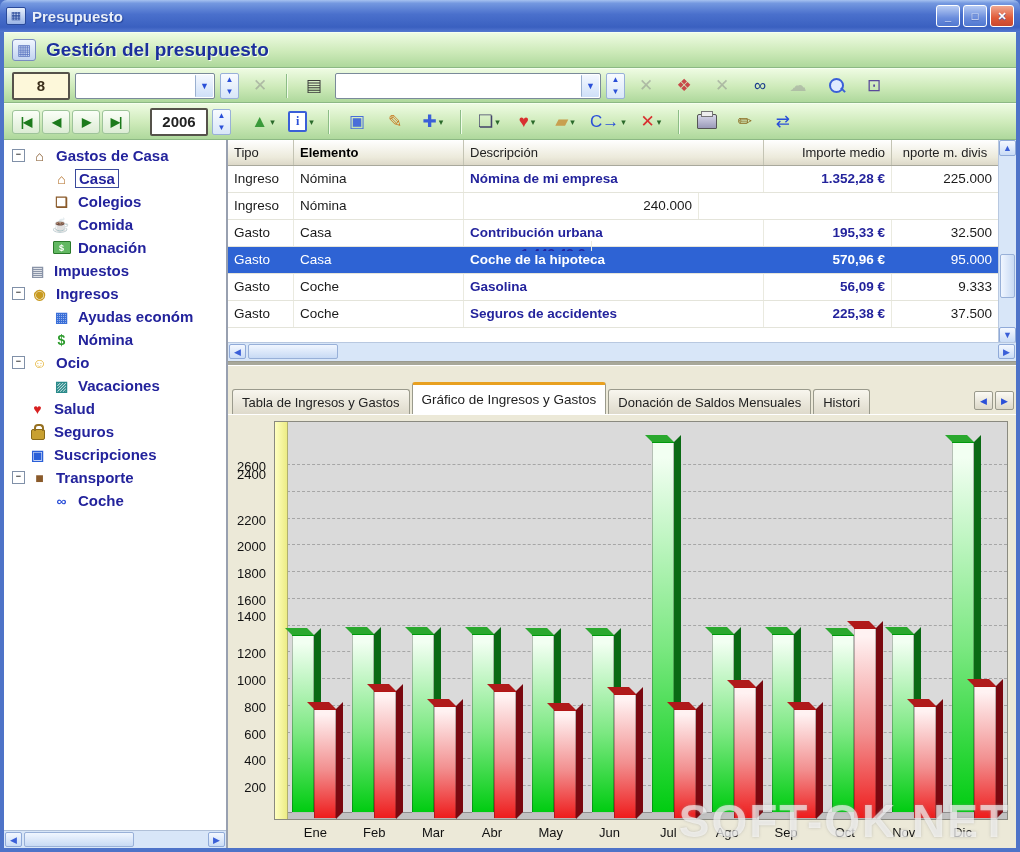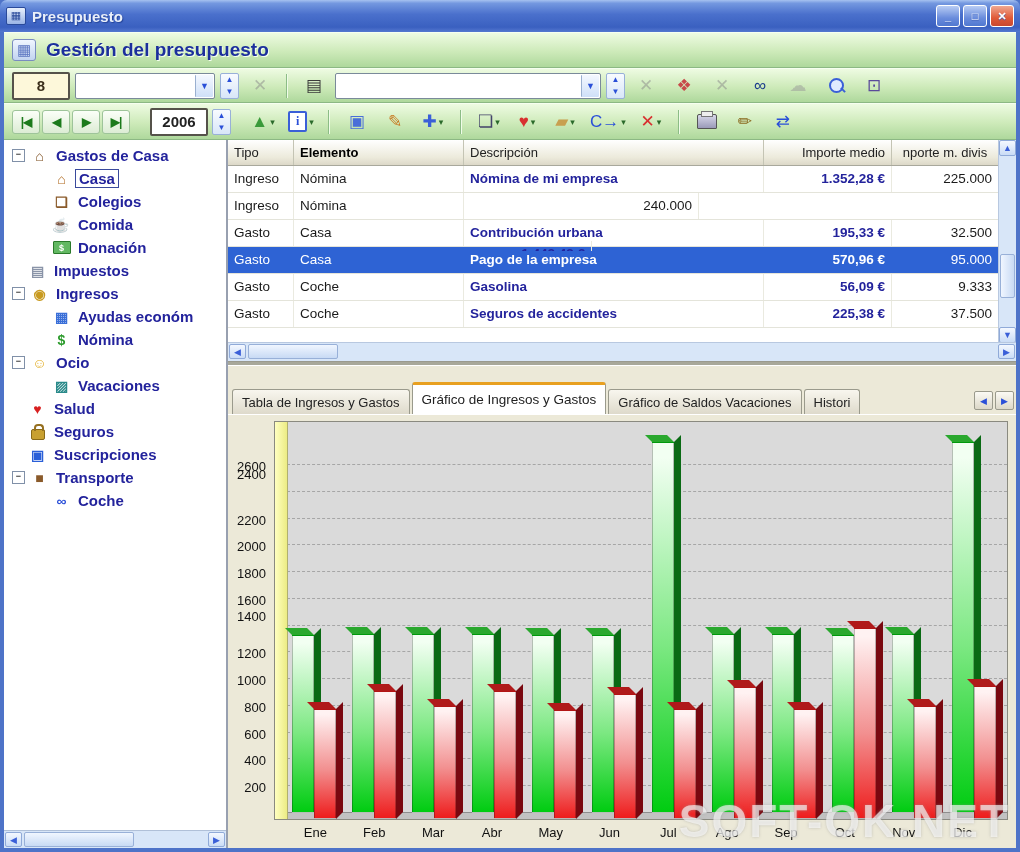--- a/index.html
+++ b/index.html
@@ -446,21 +446,21 @@
             <div class="trow">
               <span class="td" style="width: 66px;">Gasto</span>
               <span class="td" style="width: 170px;">Casa</span>
               <span class="td navy" style="width: 300px;">Contribución urbana</span>
               <span class="td navy rt" style="width: 128px;">195,33 €</span>
               <span class="td rt" style="width: 107px;">32.500</span>
             </div>
             <div class="trow sel">
               <span class="td" style="width: 66px;">Gasto</span>
               <span class="td" style="width: 170px;">Casa</span>
-              <span class="td navy" style="width: 300px;">Pago de la empresa</span>
+              <span class="td navy" style="width: 300px;">Coche de la hipoteca</span>
               <span class="td navy rt" style="width: 128px;">570,96 €</span>
               <span class="td rt" style="width: 107px;">95.000</span>
             </div>
             <div class="trow">
               <span class="td" style="width: 66px;">Gasto</span>
               <span class="td" style="width: 170px;">Coche</span>
               <span class="td navy" style="width: 300px;">Gasolina</span>
               <span class="td navy rt" style="width: 128px;">56,09 €</span>
               <span class="td rt" style="width: 107px;">9.333</span>
             </div>
@@ -482,21 +482,21 @@
           <span class="sthumb" style="width:90px;"></span>
           <span class="sbtn r"></span>
         </div>
       </div>
 
       <div id="divider"></div>
 
       <div id="tabs">
         <div class="tab">Tabla de Ingresos y Gastos</div>
           <div class="tab active">Gráfico de Ingresos y Gastos</div>
-          <div class="tab">Gráfico de Saldos Vacaciones</div>
+          <div class="tab">Donación de Saldos Mensuales</div>
           <div class="tab trunc">Histori</div>
           <span class="tabarrows">
           <span class="tabarrow l"></span>
           <span class="tabarrow r"></span>
         </span>
       </div>
 
       <div id="chart">
         <div id="ylabels">
             <div class="ylab" style="bottom: 32.7586px;">200</div>

